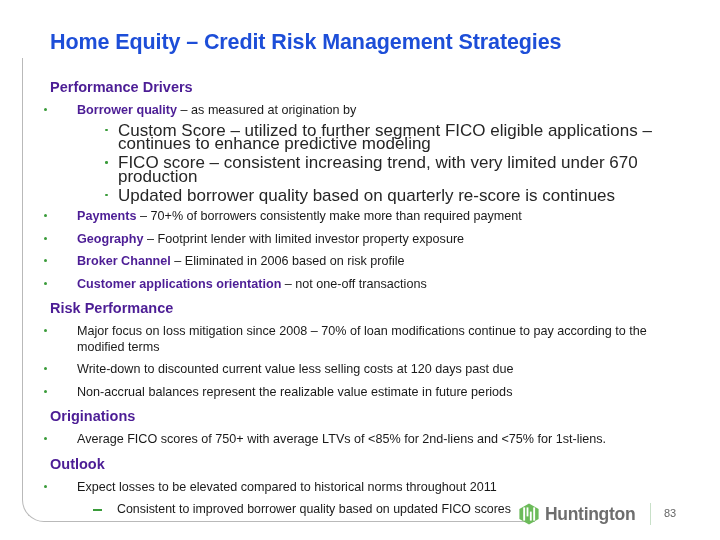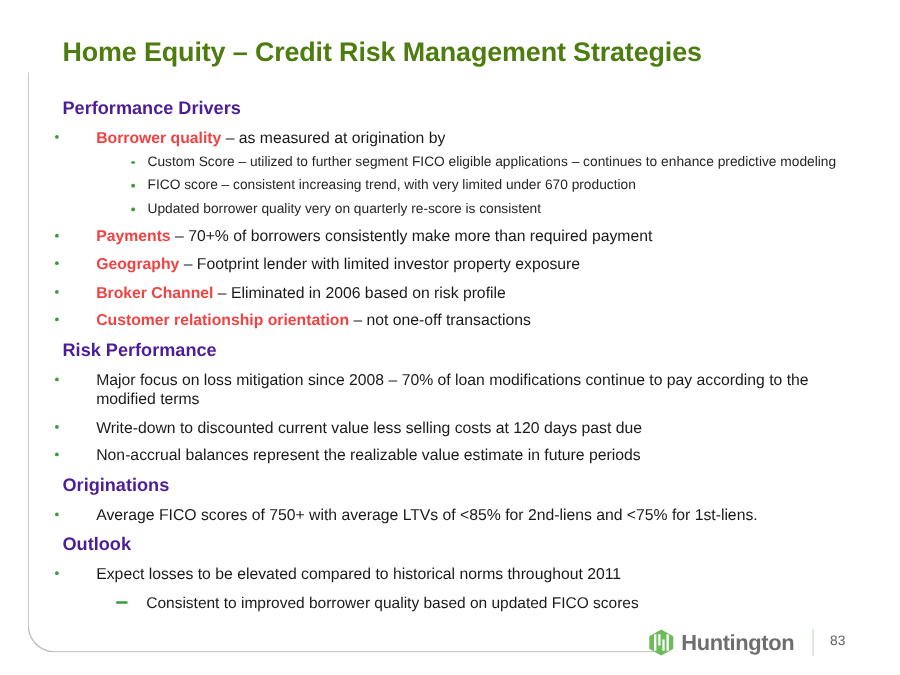--- a/index.html
+++ b/index.html
@@ -21,21 +21,21 @@
     height: 540px;
   }
   
   .slide-title {
     position: absolute;
     left: 50px;
     top: 30px;
     width: 650px;
     font-size: 21.5px;
     font-weight: bold;
-    color: #4d7c0f;
+    color: #1d4ed8;
     letter-spacing: -0.1px;
     white-space: nowrap;
   }
   
   .frame-rule {
     position: absolute;
     left: 22px;
     top: 58px;
     width: 512px;
     height: 463px;
@@ -75,28 +75,28 @@
   }
   .b1 .dot {
     position: absolute;
     left: 0px;
     top: 5px;
     width: 3px;
     height: 3px;
     background: #3a9b3a;
     border-radius: 50%;
   }
-  .b1 b { font-weight: bold; color: #ef4444; }
+  .b1 b { font-weight: bold; color: #4c1d95; }
 
   
   .b2 {
     position: relative;
     margin-left: 105px;
     padding-left: 13px;
-    font-size: 11px;
+    font-size: 17px;
     color: #262626;
     line-height: 13.8px;
     margin-top: 5px;
     padding-right: 40px;
   }
   .b2 .dot {
     position: absolute;
     left: 0px;
     top: 5px;
     width: 2.6px;
@@ -178,25 +178,25 @@
 
   <div class="slide-title">Home Equity – Credit Risk Management Strategies</div>
 
   <div class="frame-rule"></div>
 
   <div class="content" id="content">
       <div class="section-head first">Performance Drivers</div>
       <div class="b1"><span class="dot"></span><b>Borrower quality</b><span> – as measured at origination by</span></div>
       <div class="b2"><span class="dot"></span><span>Custom Score – utilized to further segment FICO eligible applications – continues to enhance predictive modeling</span></div>
       <div class="b2"><span class="dot"></span><span>FICO score – consistent increasing trend, with very limited under 670 production</span></div>
-      <div class="b2"><span class="dot"></span><span>Updated borrower quality very on quarterly re-score is consistent</span></div>
+      <div class="b2"><span class="dot"></span><span>Updated borrower quality based on quarterly re-score is continues</span></div>
       <div class="b1"><span class="dot"></span><b>Payments</b><span> – 70+% of borrowers consistently make more than required payment</span></div>
       <div class="b1"><span class="dot"></span><b>Geography</b><span> – Footprint lender with limited investor property exposure</span></div>
       <div class="b1"><span class="dot"></span><b>Broker Channel</b><span> – Eliminated in 2006 based on risk profile</span></div>
-      <div class="b1"><span class="dot"></span><b>Customer relationship orientation</b><span> – not one-off transactions</span></div>
+      <div class="b1"><span class="dot"></span><b>Customer applications orientation</b><span> – not one-off transactions</span></div>
       <div class="section-head">Risk Performance</div>
       <div class="b1"><span class="dot"></span><span>Major focus on loss mitigation since 2008 – 70% of loan modifications continue to pay according to the modified terms</span></div>
       <div class="b1"><span class="dot"></span><span>Write-down to discounted current value less selling costs at 120 days past due</span></div>
       <div class="b1"><span class="dot"></span><span>Non-accrual balances represent the realizable value estimate in future periods</span></div>
       <div class="section-head">Originations</div>
       <div class="b1"><span class="dot"></span><span>Average FICO scores of 750+ with average LTVs of &lt;85% for 2nd-liens and &lt;75% for 1st-liens.</span></div>
       <div class="section-head">Outlook</div>
       <div class="b1"><span class="dot"></span><span>Expect losses to be elevated compared to historical norms throughout 2011</span></div>
       <div class="b2d"><span class="dash"></span><span>Consistent to improved borrower quality based on updated FICO scores</span></div>
     </div>

